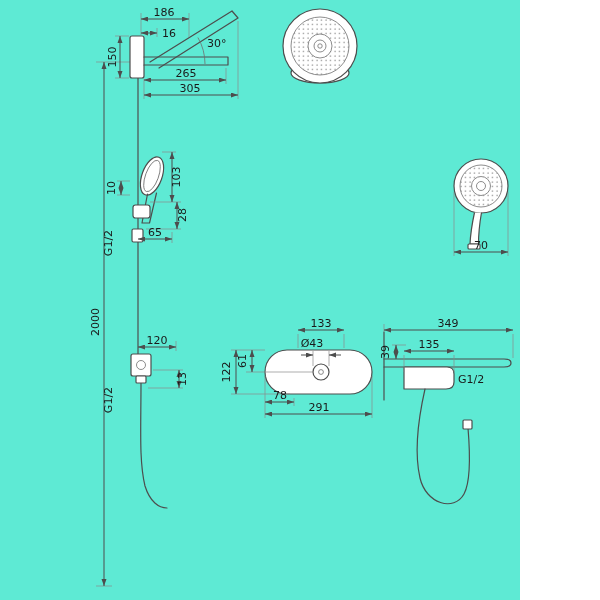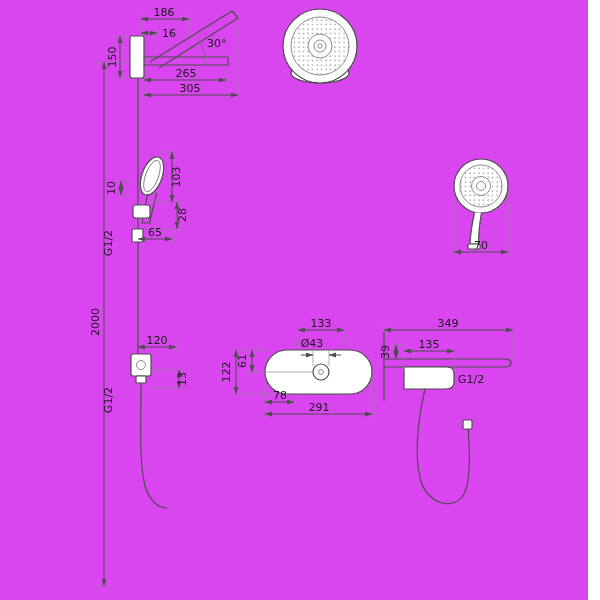--- a/index.html
+++ b/index.html
@@ -1,16 +1,16 @@
 <!DOCTYPE html>
 <html><head>
 <meta charset="utf-8">
 <style>
   html,body{margin:0;padding:0;background:#ffffff;}
-  .stage{width:588px;height:600px;background:#d946ef;position:relative;overflow:hidden;}
+  .stage{width:520px;height:600px;background:#5eead4;position:relative;overflow:hidden;}
   svg text{font-family:"DejaVu Sans","Liberation Sans",sans-serif;font-size:11px;fill:#1a1a1a;text-anchor:middle;}
   svg text.ts{text-anchor:start;}
   .prod{stroke:#4d4d4d;stroke-width:1.2;fill:none;stroke-linecap:round;stroke-linejoin:round;}
   .prodf{stroke:#4d4d4d;stroke-width:1.2;fill:#ffffff;stroke-linejoin:round;}
   .dim{stroke:#4d4d4d;stroke-width:1;fill:none;}
   .ext{stroke:#8a8a8a;stroke-width:0.7;fill:none;}
   .thin{stroke:#6f6f6f;stroke-width:0.8;fill:none;}
 </style>
 </head>
 <body>

